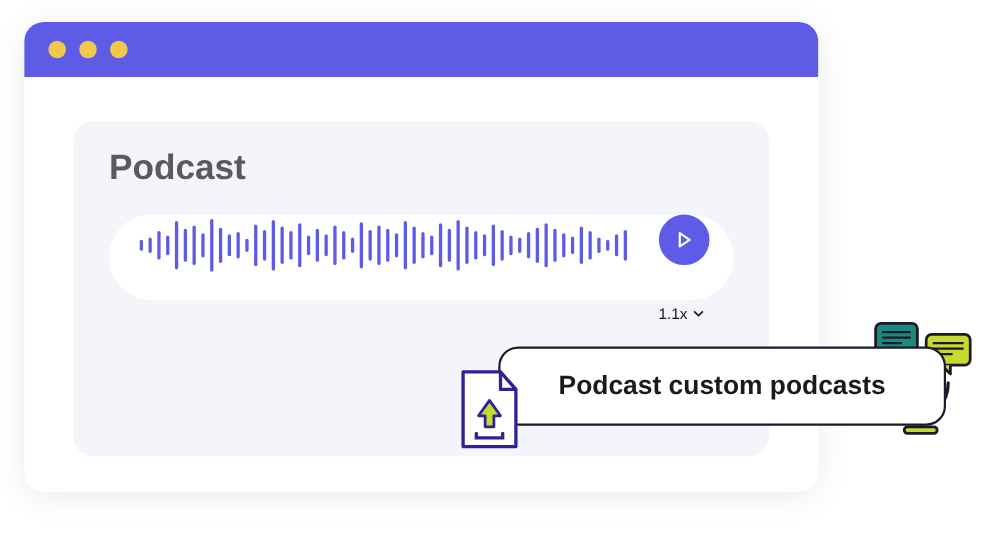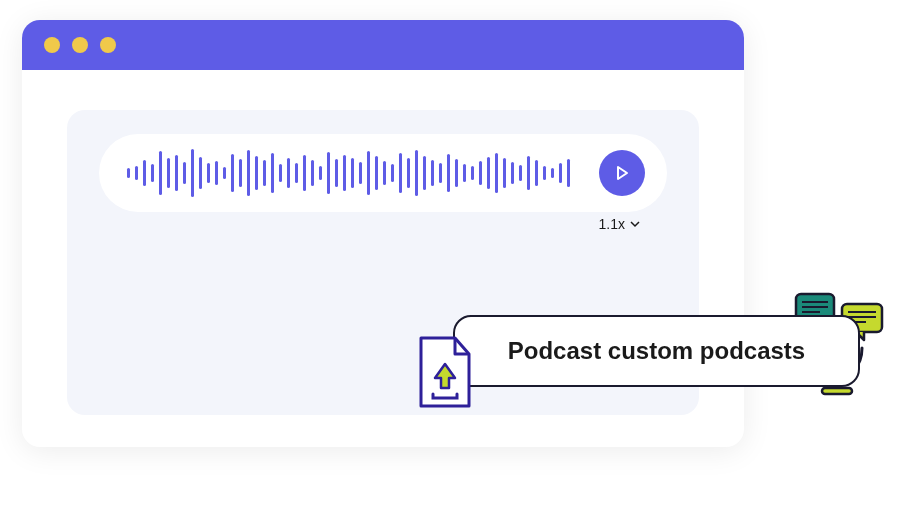--- a/index.html
+++ b/index.html
@@ -53,21 +53,21 @@
       font-size: 32px;
       font-weight: 600;
       color: #5a5a5a;
       margin-bottom: 24px;
     }
     .player {
       background: #fff;
       border-radius: 40px;
       height: 78px;
       display: flex;
-      align-items: center;
+      align-items: flex-start;
       padding: 0 22px 0 28px;
       gap: 16px;
       position: relative;
     }
     .waveform {
       flex: 1;
       height: 56px;
       display: flex;
       align-items: center;
       gap: 5px;
@@ -138,20 +138,21 @@
 <body>
 
 <div class="window">
   <div class="titlebar">
     <span class="tl-dot"></span>
     <span class="tl-dot"></span>
     <span class="tl-dot"></span>
   </div>
 
   <div class="panel">
+    <h1 class="panel-title">Podcast</h1>
 
     <div class="player">
       <div class="waveform" id="waveform">
           <span class="wave-bar" style="height: 10px;"></span>
           <span class="wave-bar" style="height: 14px;"></span>
           <span class="wave-bar" style="height: 26px;"></span>
           <span class="wave-bar" style="height: 18px;"></span>
           <span class="wave-bar" style="height: 44px;"></span>
           <span class="wave-bar" style="height: 30px;"></span>
           <span class="wave-bar" style="height: 36px;"></span>

